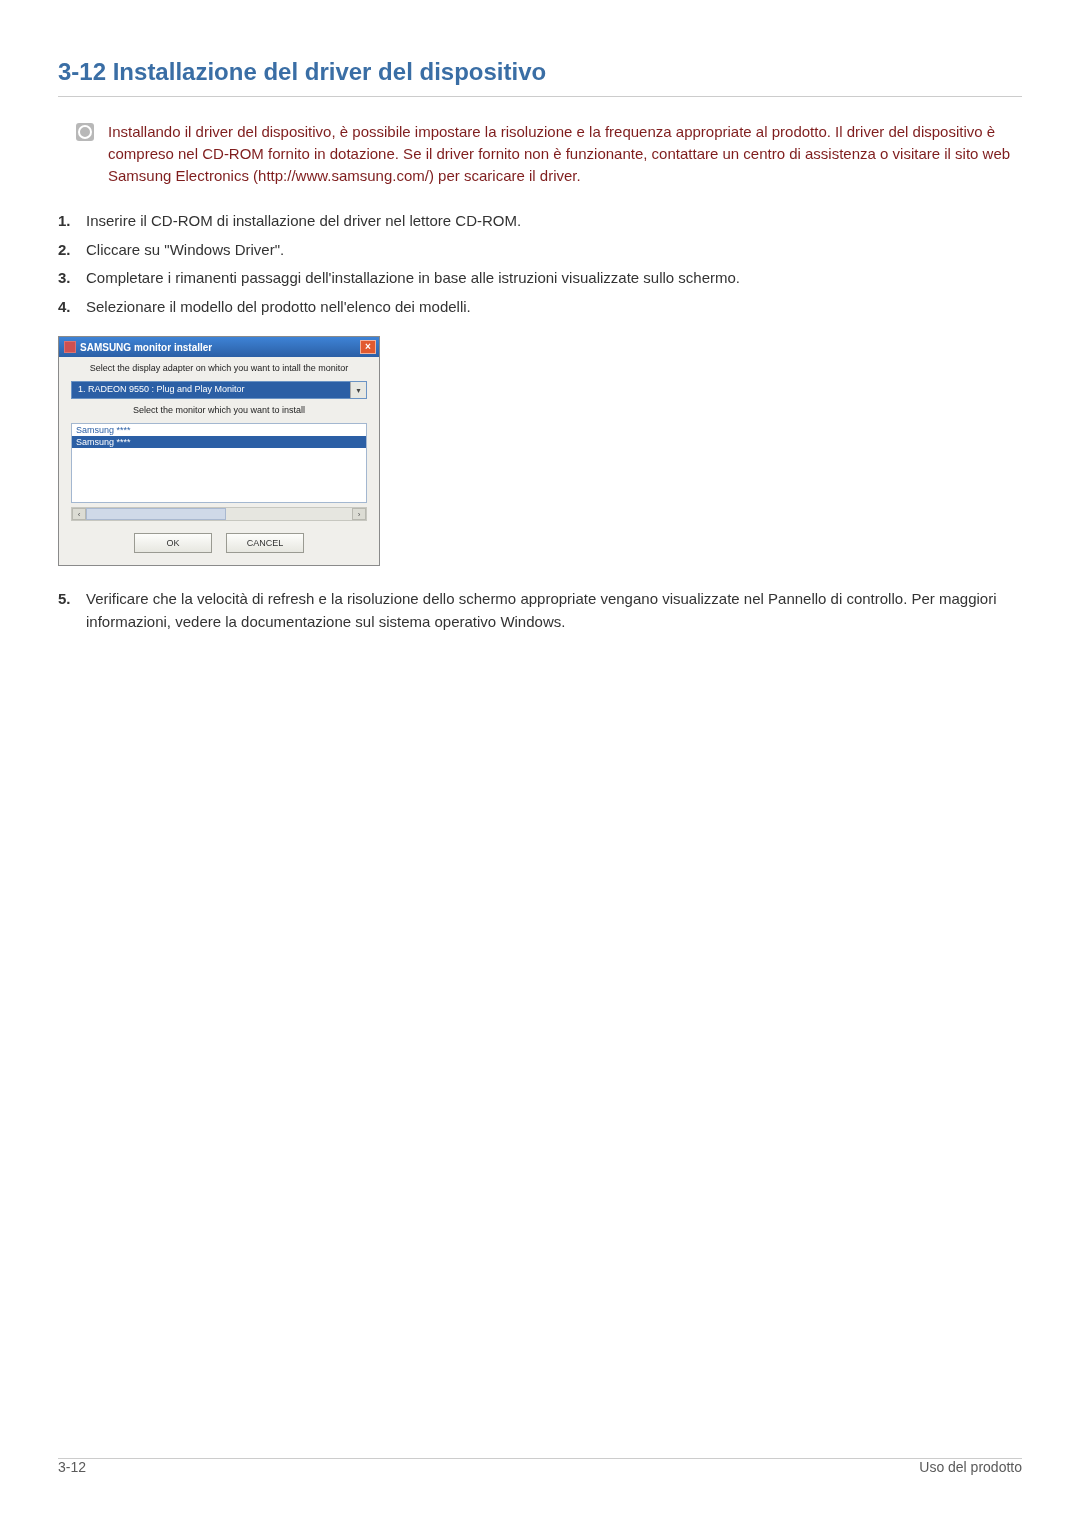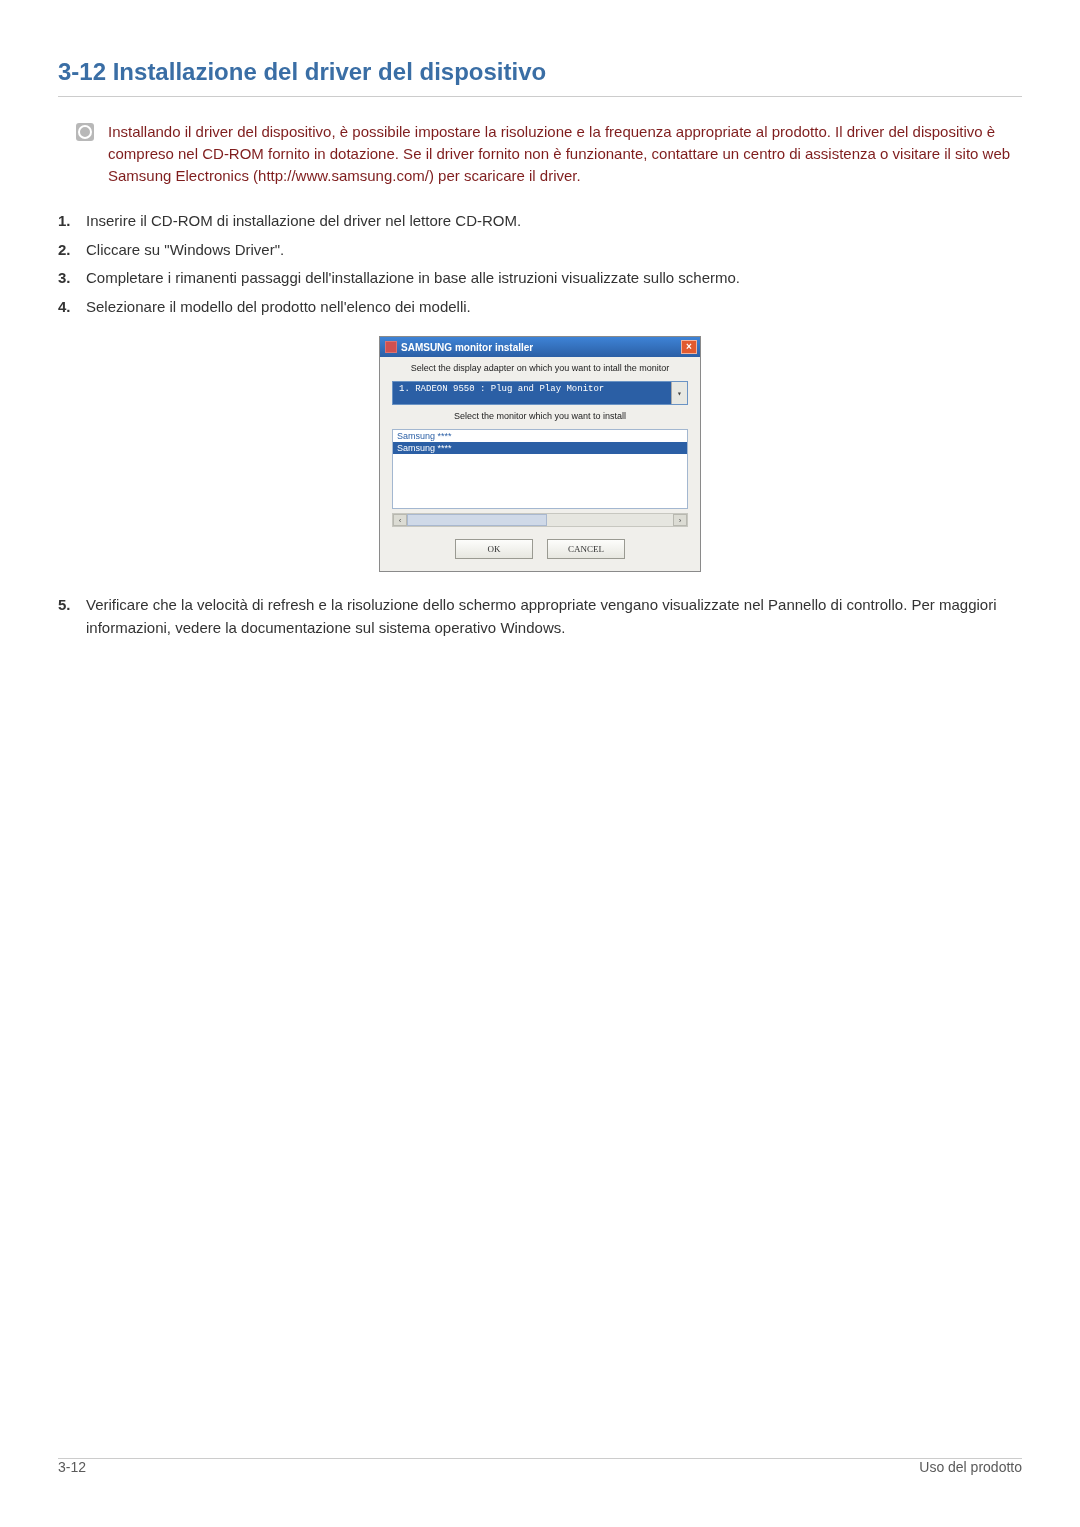--- a/index.html
+++ b/index.html
@@ -67,21 +67,21 @@
     position: relative;
   }
   ol.steps > li::before {
     content: counter(step) ".";
     position: absolute;
     left: 0;
     font-weight: bold;
   }
   .installer-figure {
     display: flex;
-    justify-content: center;
+    justify-content: flex-start;
     margin: 18px 0 22px 0;
   }
   .installer-window {
     width: 322px;
     border: 1px solid #8a8a8a;
     background: #f0efeb;
     font-size: 10px;
     color: #333;
   }
   .installer-titlebar {
@@ -118,24 +118,23 @@
     padding: 2px 12px 12px 12px;
   }
   .inst-label {
     text-align: center;
     font-size: 9px;
     margin: 4px 0 8px 0;
     color: #222;
   }
   .inst-dropdown {
     display: flex;
-    height: 24px;
+    height: 18px;
     border: 1px solid #6a93c4;
     margin-bottom: 6px;
-    font-family: Liberation Mono, monospace;
   }
   .inst-dropdown-text {
     flex: 1;
     background: #2b5fa5;
     color: #ffffff;
     padding: 2px 6px;
     font-size: 9px;
     white-space: nowrap;
     overflow: hidden;
   }
@@ -192,21 +191,20 @@
     width: 140px;
     height: 12px;
     top: 0;
     background: #cfd9e8;
     border: 1px solid #a9b8cf;
   }
   .inst-buttons {
     display: flex;
     justify-content: center;
     gap: 14px;
-    font-family: Liberation Serif, serif;
   }
   .inst-btn {
     width: 78px;
     height: 20px;
     border: 1px solid #9a9a92;
     background: linear-gradient(#fdfdfb, #e7e7e0);
     font-size: 9px;
     display: flex;
     align-items: center;
     justify-content: center;

